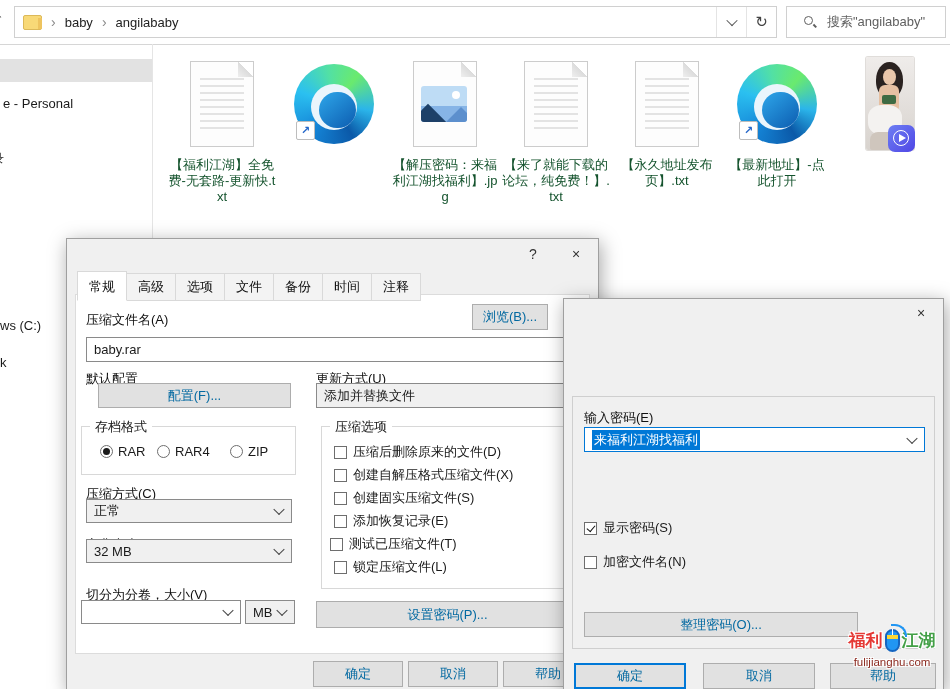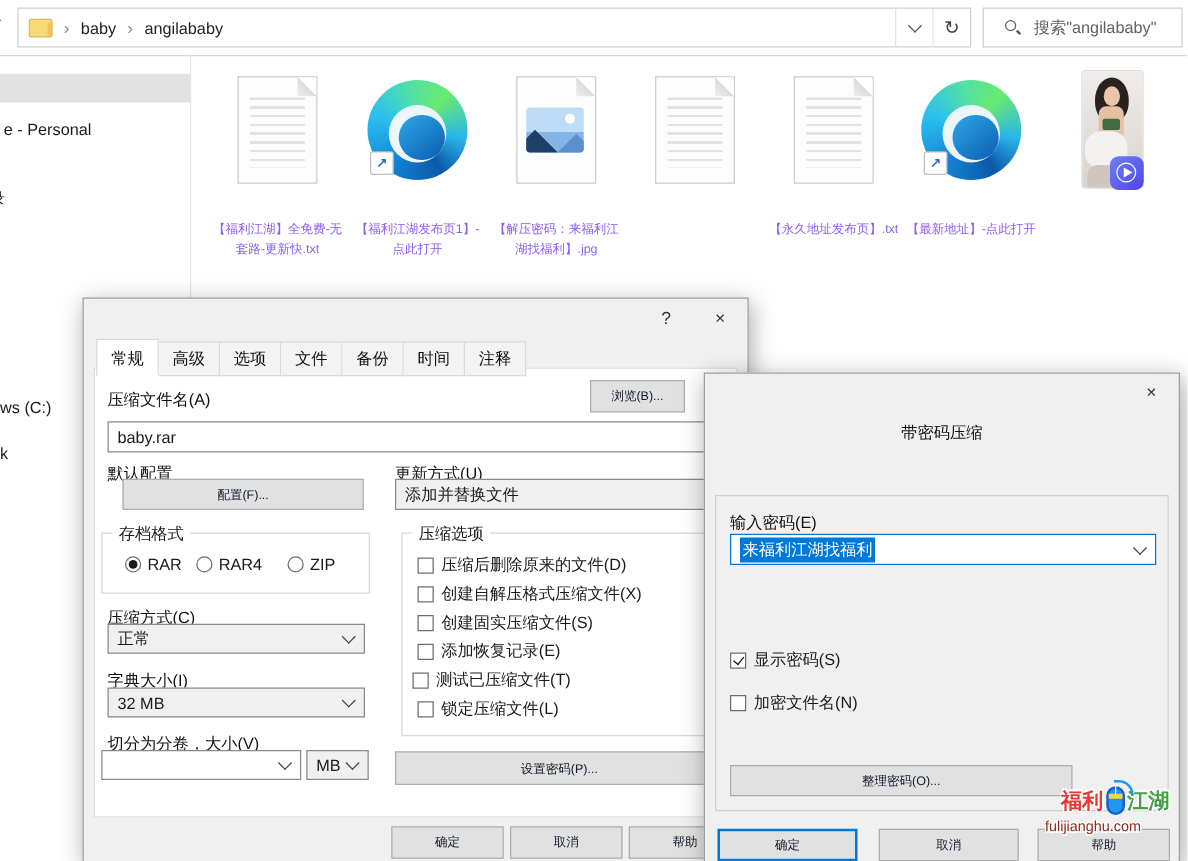--- a/index.html
+++ b/index.html
@@ -27,21 +27,21 @@
   
   #sb-sep{position:absolute;left:152px;top:44px;width:1px;height:645px;background:#e5e5e5;z-index:1}
   #sb-sel{position:absolute;left:0;top:59px;width:152px;height:23px;background:#e2e2e2;z-index:1}
   .sb-text{position:absolute;z-index:1;color:#1a1a1a}
   #sb-clip{position:absolute;left:0;top:150px;width:10px;height:18px;overflow:hidden;z-index:1}
   #sb-clip span{margin-left:-9px;display:inline-block}
 
   
   .file{position:absolute;top:55px;width:108px;text-align:center;z-index:1}
   .iconbox{height:97px;display:flex;align-items:center;justify-content:center;position:relative}
-  .flabel{margin-top:24px;font-size:10px;line-height:16px;color:#8b5cf6;word-break:break-all}
+  .flabel{margin-top:5px;font-size:13px;line-height:16px;color:#14532d;word-break:break-all}
   .doc{width:62px;height:84px;background:#fdfdfd;border:1px solid #ccc;position:relative}
   .fold{position:absolute;top:0;right:0;width:15px;height:15px;background:linear-gradient(to bottom left,#fff 48%,#dcdcdc 50%,#efefef 100%)}
   .dlines{position:absolute;left:9px;right:9px;top:16px;height:56px;background:repeating-linear-gradient(to bottom,#e3e3e3 0 2px,transparent 2px 7px)}
   .pic{position:absolute;left:7px;top:24px;width:46px;height:36px;background:linear-gradient(#bedcf5 55%,#86b4e6 55%);border-radius:3px;overflow:hidden}
   .m1{position:absolute;width:30px;height:30px;background:#1d4068;transform:rotate(45deg);left:-8px;bottom:-18px}
   .m2{position:absolute;width:24px;height:24px;background:#5c8fcd;transform:rotate(45deg);right:-6px;bottom:-14px}
   .sun{position:absolute;right:7px;top:5px;width:8px;height:8px;border-radius:50%;background:#fff}
   .edge{width:80px;height:80px;position:relative}
   .e1{position:absolute;inset:0;border-radius:50%;background:conic-gradient(from 150deg at 50% 50%,#0b59a8,#1586d8 70deg,#2bc0f0 140deg,#52e0a5 200deg,#6aea6e 250deg,#2bb5ea 310deg,#0b59a8)}
   .e2{position:absolute;left:21%;top:25%;width:58%;height:58%;border-radius:50%;background:#eaf5fc}
@@ -61,41 +61,41 @@
   
   .dialog{position:absolute;background:#f0f0f0;border:1px solid #9f9f9f;box-shadow:2px 4px 18px rgba(0,0,0,.35)}
   .dtitle{position:absolute;left:0;top:0;right:0;height:29px;background:#fff;display:flex;align-items:center;padding-left:8px;gap:7px;font-size:13px;color:#111}
   .dbtn{position:absolute;top:0;width:40px;height:29px;display:flex;align-items:center;justify-content:center;font-size:14px;color:#333}
   .tpage{position:absolute;left:8px;top:55px;width:513px;height:358px;background:#fff;border:1px solid #dcdcdc}
   .tabs{position:absolute;left:10px;top:32px;display:flex;z-index:2;align-items:flex-end}
   .tab{padding:4px 11px 4px;font-size:13px;background:#f3f3f3;border:1px solid #d9d9d9;border-left:none;color:#111}
   .tab:first-child{border-left:1px solid #d9d9d9}
   .tab.active{background:#fff;border-bottom:1px solid #fff;padding-top:6px}
   .wlbl{position:absolute;font-size:13px;color:#111;white-space:nowrap}
-  .btn{position:absolute;background:#e1e1e1;border:1px solid #adadad;font-size:10px;color:#0f172a;display:flex;align-items:center;justify-content:center;box-sizing:border-box}
+  .btn{position:absolute;background:#e1e1e1;border:1px solid #adadad;font-size:13px;color:#0369a1;display:flex;align-items:center;justify-content:center;box-sizing:border-box}
   .btn.default{border:2px solid #0078d7}
   .combo{position:absolute;border:1px solid #8a8a8a;background:#f0f0f0;display:flex;align-items:center;padding:0 7px;font-size:13px;box-sizing:border-box;white-space:nowrap;overflow:hidden}
   .combo.white{background:#fff}
   .combo.focus{border-color:#0078d7}
   .cchev{position:absolute;right:8px;top:50%;width:7px;height:7px;border-right:1.4px solid #454545;border-bottom:1.4px solid #454545;transform:translateY(-70%) rotate(45deg)}
   .group{position:absolute;border:1px solid #d8d8d8}
   .gtitle{position:absolute;top:-9px;left:8px;background:#fff;padding:0 5px;font-size:13px;white-space:nowrap}
   .radio{width:13px;height:13px;border:1px solid #6e6e6e;border-radius:50%;background:#fff;display:inline-block;vertical-align:-2px;margin-right:5px;position:relative;box-sizing:border-box}
   .radio.on::after{content:'';position:absolute;inset:2px;background:#1a1a1a;border-radius:50%}
   .cb{width:13px;height:13px;border:1px solid #6e6e6e;background:#fff;display:inline-block;vertical-align:-2px;margin-right:6px;position:relative;box-sizing:border-box}
   .cb.on::after{content:'';position:absolute;left:1.5px;top:2px;width:7px;height:4px;border-left:1.7px solid #111;border-bottom:1.7px solid #111;transform:rotate(-50deg)}
   .optrow{position:absolute;display:flex;align-items:center;font-size:13px;white-space:nowrap}
   .sel-text{background:#0078d7;color:#fff;padding:1px 2px}
   .rar-ic{width:18px;height:15px;display:flex;gap:1px}
   .rar-ic span{flex:1;background:linear-gradient(#5b4ea0 40%,#fff 40% 55%,#5b4ea0 55%)}
   .rar-ic span:nth-child(2){background:linear-gradient(#c03a3a 40%,#fff 40% 55%,#c03a3a 55%)}
   .rar-ic span:nth-child(3){background:linear-gradient(#2f9e4e 40%,#ffd34d 40% 55%,#2f9e4e 55%)}
 
   
-  #watermark{position:absolute;left:836px;top:629px;width:112px;z-index:30;}
+  #watermark{position:absolute;left:836px;top:629px;width:112px;z-index:30;text-align:center}
   .wm-row{display:flex;align-items:center;justify-content:center;gap:2px}
   .wm-cn{font-weight:bold;font-size:17px;text-shadow:-1px -1px 0 #fff,1px -1px 0 #fff,-1px 1px 0 #fff,1px 1px 0 #fff}
   .wm-red{color:#e53935}.wm-green{color:#43a047}
   .mouse{width:15px;height:23px;background:#2196f3;border:2px solid #1565c0;border-radius:8px;position:relative;box-sizing:border-box}
   .mouse::before{content:'';position:absolute;left:0;right:0;top:4px;height:4px;background:#fdd835}
   .mouse::after{content:'';position:absolute;left:5px;top:-2px;width:1.5px;height:6px;background:#fff}
   .tail{position:absolute;top:-7px;right:-9px;width:14px;height:11px;border-top:2.5px solid #2196f3;border-right:2.5px solid #2196f3;border-radius:0 12px 0 0}
   .wm-url{font-weight:normal;font-size:11.5px;color:#8d2b20;margin-top:4px;text-shadow:-1px -1px 0 #fff,1px -1px 0 #fff,-1px 1px 0 #fff,1px 1px 0 #fff}
 </style>
 </head>
@@ -142,21 +142,20 @@
 </div>
 <div class="file" style="left:280px">
   <div class="iconbox">
     <div class="edge">
         <span class="e1"></span>
         <span class="e2"></span>
         <span class="e3"></span>
       <span class="sc">↗</span>
       </div>
   </div>
-  <div class="flabel">【福利江湖发布页1】-点此打开</div>
 </div>
 <div class="file" style="left:391px">
   <div class="iconbox">
     <div class="doc">
         <span class="fold"></span>
         <div class="pic">
           <span class="m1"></span>
           <span class="m2"></span>
           <span class="sun"></span>
         </div>
@@ -164,20 +163,21 @@
   </div>
   <div class="flabel">【解压密码：来福利江湖找福利】.jpg</div>
 </div>
 <div class="file" style="left:502px">
   <div class="iconbox">
       <div class="doc">
         <span class="fold"></span>
         <span class="dlines"></span>
       </div>
     </div>
+  <div class="flabel">【来了就能下载的论坛，纯免费！】.txt</div>
 </div>
 <div class="file" style="left:613px">
   <div class="iconbox">
       <div class="doc">
         <span class="fold"></span>
         <span class="dlines"></span>
       </div>
     </div>
   <div class="flabel">【永久地址发布页】.txt</div>
 </div>
@@ -251,21 +251,21 @@
         <span>ZIP</span>
       </div>
   </div>
 
   <div class="wlbl" style="left:19px;top:246px">压缩方式(C)</div>
   <div class="combo" style="left:19px;top:260px;width:206px;height:24px">
     <span>正常</span>
       <span class="cchev"></span>
   </div>
   <div class="wlbl" style="left:19px;top:297px">字典大小(I)</div>
-  <div class="combo" style="left:19px;top:311px;width:206px;height:24px">
+  <div class="combo" style="left:19px;top:300px;width:206px;height:24px">
     <span>32 MB</span>
       <span class="cchev"></span>
   </div>
   <div class="wlbl" style="left:19px;top:347px">切分为分卷，大小(V)</div>
   <div class="combo white" style="left:14px;top:361px;width:160px;height:24px">
     <span></span>
       <span class="cchev"></span>
   </div>
   <div class="combo" style="left:178px;top:361px;width:50px;height:24px">
     <span>MB</span>
@@ -303,21 +303,20 @@
   <div class="btn" style="left:249px;top:362px;width:263px;height:27px">设置密码(P)...</div>
 
   <div class="btn" style="left:246px;top:422px;width:90px;height:26px">确定</div>
   <div class="btn" style="left:341px;top:422px;width:90px;height:26px">取消</div>
   <div class="btn" style="left:436px;top:422px;width:90px;height:26px">帮助</div>
 </div>
 
 <div class="dialog" id="pwd-dialog" style="left:563px;top:298px;width:379px;height:391px;z-index:20">
   <div class="dbtn" style="right:2px;height:28px">×</div>
 
-  <div class="wlbl" style="left:0;top:38px;width:100%;text-align:center">带密码压缩</div>
 
   <div class="group" style="left:8px;top:97px;width:361px;height:251px;border-color:#cfcfcf"></div>
 
   <div class="wlbl" style="left:20px;top:110px">输入密码(E)</div>
   <div class="combo white focus" style="left:20px;top:128px;width:341px;height:25px">
     <span class="sel-text">来福利江湖找福利</span>
     <span class="cchev"></span>
   </div>
 
   <div class="optrow" style="left:20px;top:220px">

